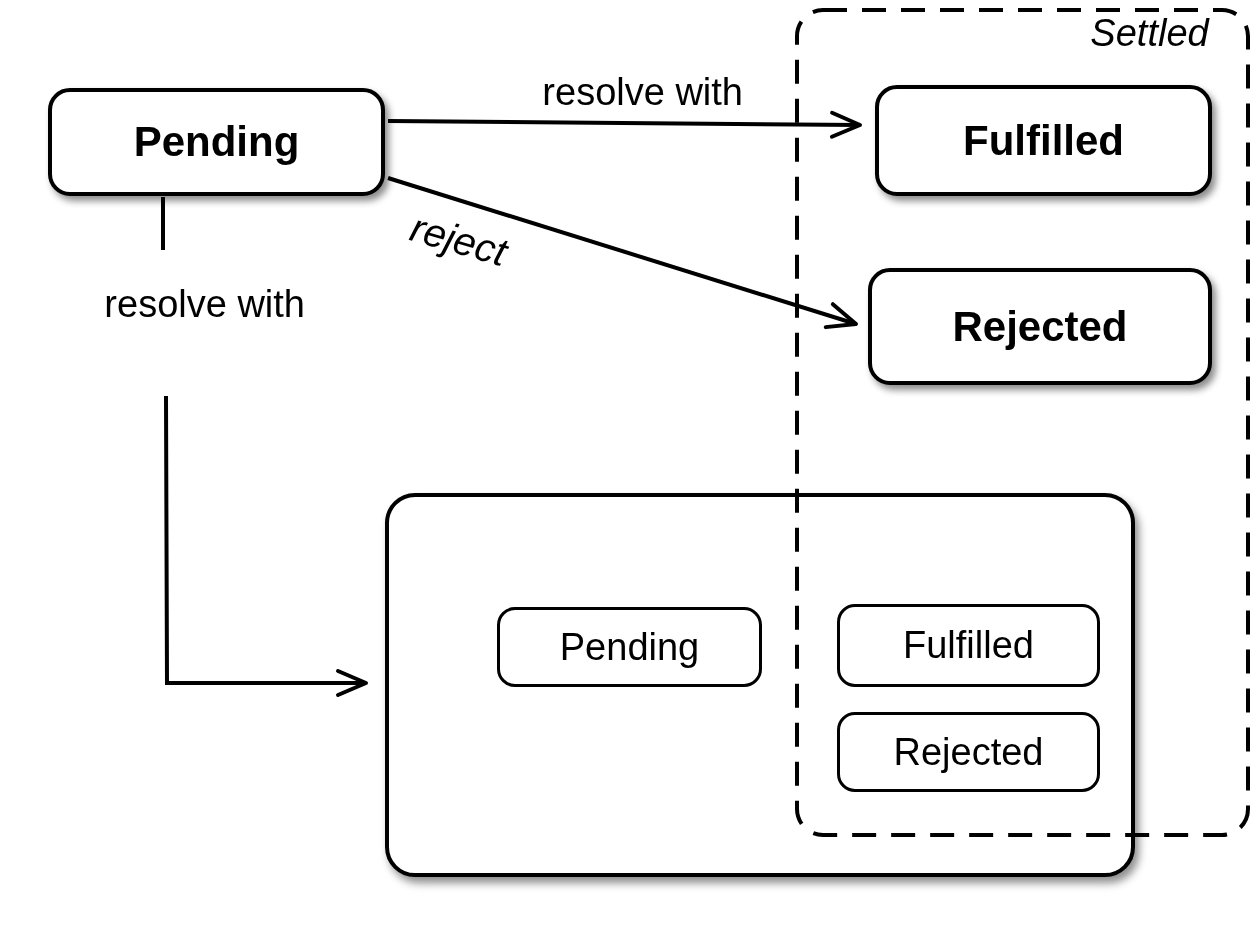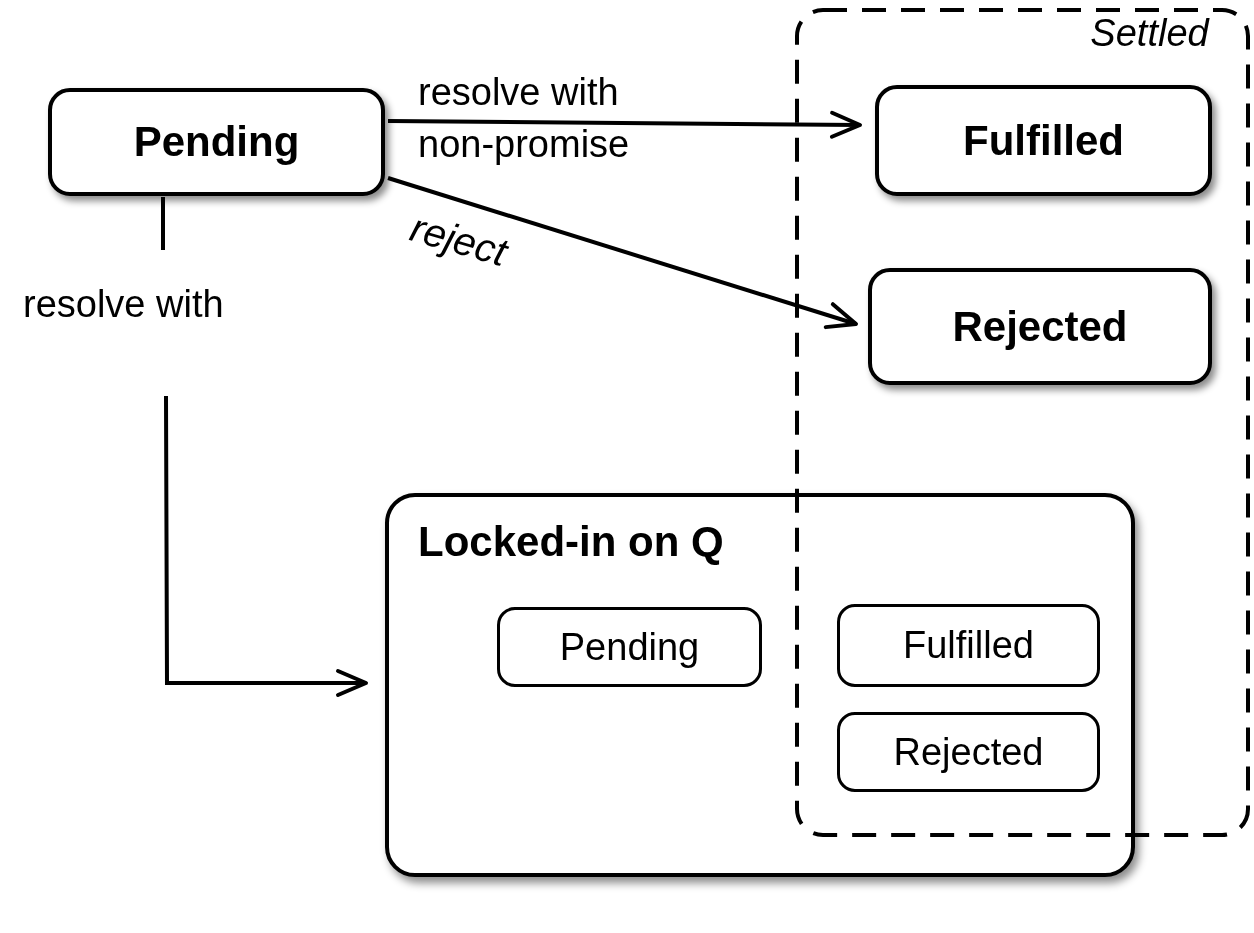--- a/index.html
+++ b/index.html
@@ -70,21 +70,21 @@
     font-weight: bold;
     font-size: 42px;
     color: #000000;
     z-index: 3;
     white-space: nowrap;
   }
   .edge-label {
     position: absolute;
     font-size: 38px;
     color: #000000;
-    text-align: left;
+    text-align: right;
     line-height: 52px;
     z-index: 4;
     white-space: nowrap;
   }
   #settled-label {
     position: absolute;
     left: 1062px;
     top: 12px;
     width: 175px;
     font-size: 38px;
@@ -127,37 +127,35 @@
 
   <div class="node" style="left:875px; top:85px; width:337px; height:111px;">
     <span class="label">Fulfilled</span>
   </div>
 
   <div class="node" style="left:868px; top:268px; width:344px; height:117px;">
     <span class="label">Rejected</span>
   </div>
 
   <div id="locked-in-box"></div>
-  <div id="locked-in-title">Locked-in on Q</div>
 
   <div class="inner-node" style="left:497px; top:607px; width:265px; height:80px;">
     <span class="label">Pending</span>
   </div>
 
   <div class="inner-node" style="left:837px; top:604px; width:263px; height:83px;">
     <span class="label">Fulfilled</span>
   </div>
 
   <div class="inner-node" style="left:837px; top:712px; width:263px; height:80px;">
     <span class="label">Rejected</span>
   </div>
 
   <div class="edge-label" style="left:418px; top:66px; width:325px;">
     <div>resolve with</div>
-    <div>non-promise</div>
   </div>
 
   <div id="reject-label">reject</div>
 
   <div class="edge-label" style="left:23px; top:278px; width:282px;">
     <div>resolve with</div>
   </div>
 
   <div id="settled-label">Settled</div>
 

